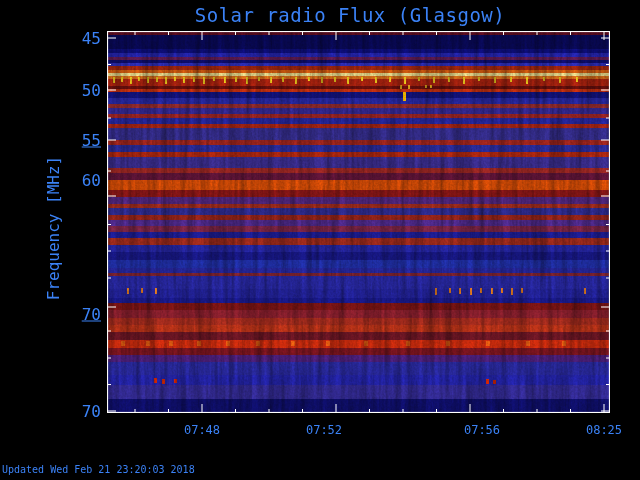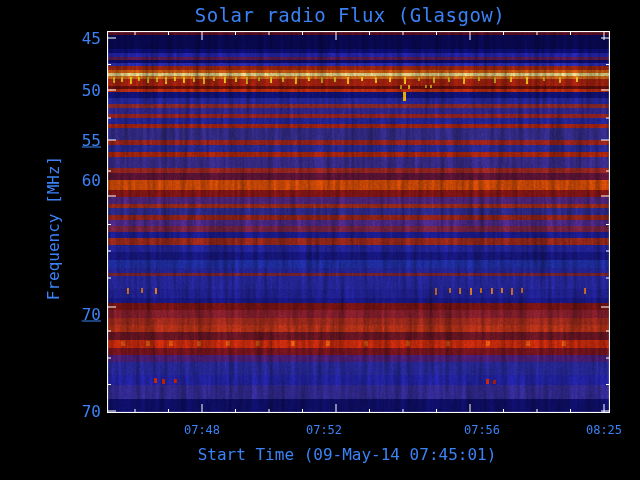--- a/index.html
+++ b/index.html
@@ -235,14 +235,14 @@
       <div class="xtick" style="left: 324px;">07:52</div>
       <div class="xtick" style="left: 470px; margin-left: 12px;">07:56</div>
       <div class="xtick" style="left: 604px;">08:25</div>
       <div class="ytick" style="top: 38px;">45</div>
       <div class="ytick" style="top: 90px; margin-left: 48px;">50</div>
       <div class="ytick" style="top: 140px; text-decoration: underline;">55</div>
       <div class="ytick" style="top: 180px;">60</div>
       <div class="ytick" style="top: 314px; text-decoration: underline;">70</div>
       <div class="ytick" style="top: 411px;">70</div>
     </div>
-  <div class="xlab">Start Time (09-May-14 07:45:01)</div>
+  <div class="updated">Updated Wed Feb 21 23:20:03 2018</div>
 </div>
 
 </body></html>

